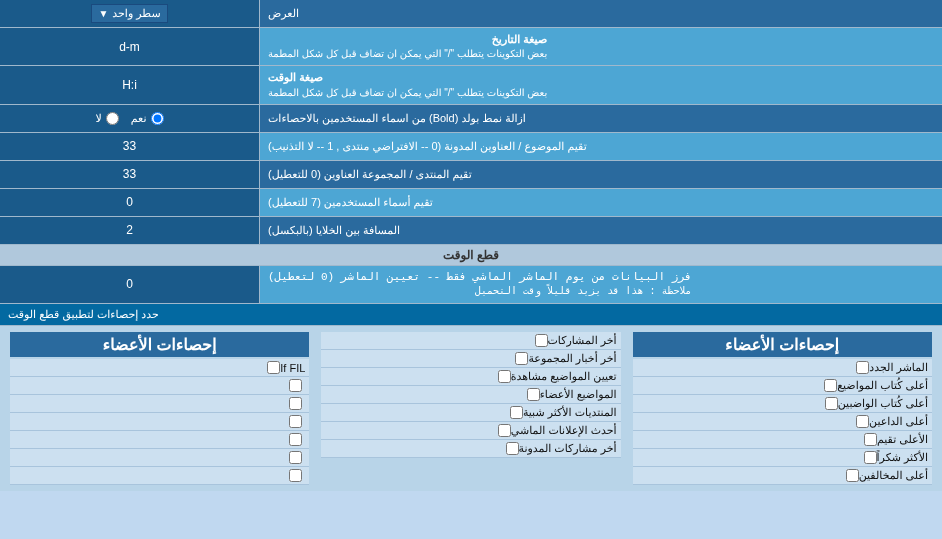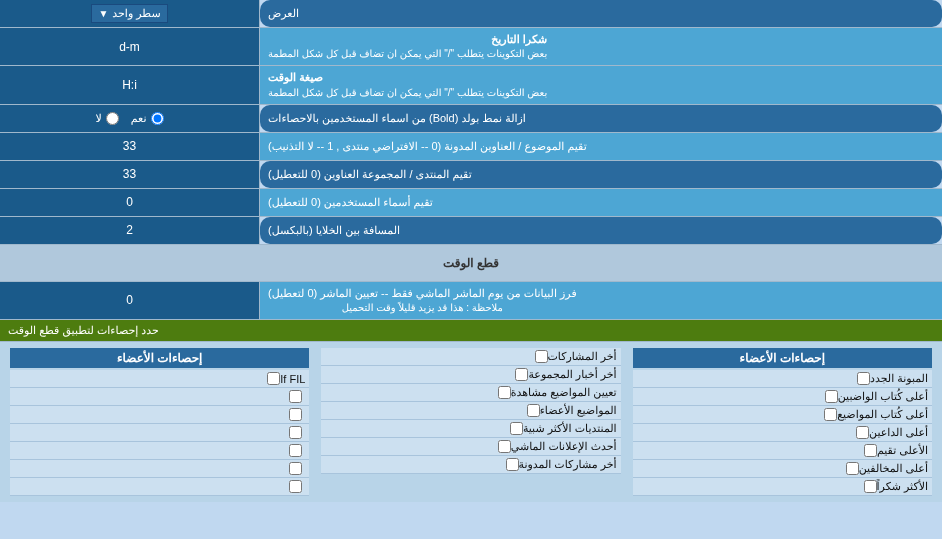--- a/index.html
+++ b/index.html
@@ -32,21 +32,20 @@
       text-align: right;
       display: flex;
       align-items: center;
       justify-content: flex-end;
       font-size: 11px;
       line-height: 1.4;
     }
 
     .row-label.dark {
       background: #2a6a9e;
-      border-radius: 10px;
     }
 
     .row-input {
       width: 260px;
       background: #1a5a8a;
       color: #fff;
       padding: 3px 6px;
       display: flex;
       align-items: center;
       justify-content: center;
@@ -61,21 +60,21 @@
       text-align: center;
       font-size: 12px;
       outline: none;
     }
 
     .section-header {
       background: #b0c8dc;
       color: #333;
       font-weight: bold;
       text-align: center;
-      padding: 11px 8px;
+      padding: 3px 8px;
       border-bottom: 1px solid #a0b8cc;
       font-size: 12px;
     }
 
     .dropdown-btn {
       background: #2a6a9e;
       border: 1px solid #1a4a7e;
       color: #fff;
       padding: 2px 6px;
       font-size: 11px;
@@ -123,21 +122,21 @@
 
     .checkbox-column {
       padding: 2px 6px;
     }
 
     .checkbox-column-header {
       background: #2a6a9e;
       color: #fff;
       text-align: center;
       padding: 3px 6px;
-      font-size: 12px;
+      font-size: 16px;
       font-weight: bold;
       margin-bottom: 2px;
     }
 
     .checkbox-item {
       display: flex;
       align-items: center;
       justify-content: flex-start;
       gap: 0;
       padding: 2px 4px;
@@ -145,21 +144,21 @@
       color: #111;
       background: #cce0f0;
       border-bottom: 1px solid #a8c4dc;
     }
 
     .checkbox-item input[type="checkbox"] {
       cursor: pointer;
     }
 
     .apply-stats-row {
-      background: #4d7c0f;
+      background: #0369a1;
       color: #fff;
       padding: 4px 8px;
       font-size: 11px;
       text-align: right;
       border-bottom: 1px solid #a0b8cc;
       display: flex;
       align-items: center;
       justify-content: flex-end;
     }
   </style>
@@ -176,21 +175,21 @@
       <button class="dropdown-btn">
         <span>سطر واحد</span>
         <span class="dropdown-arrow">▼</span>
       </button>
     </div>
   </div>
 
   <div class="row">
     <div class="row-label">
       <div style="text-align:right;">
-        <div style="font-weight:bold;">شكرا التاريخ</div>
+        <div style="font-weight:bold;">صيغة التاريخ</div>
         <div style="font-size:10px;">بعض التكوينات يتطلب "/" التي يمكن ان تضاف قبل كل شكل المطمة</div>
       </div>
     </div>
     <div class="row-input">
       <input type="text" value="d-m" style="">
     </div>
   </div>
 
   <div class="row">
     <div class="row-label">
@@ -235,21 +234,21 @@
     <div class="row-label dark">
       <span>تقيم المنتدى / المجموعة العناوين (0 للتعطيل)</span>
     </div>
     <div class="row-input">
       <input type="text" value="33" style="">
     </div>
   </div>
 
   <div class="row">
     <div class="row-label">
-      <span>تقيم أسماء المستخدمين (0 للتعطيل)</span>
+      <span>تقيم أسماء المستخدمين (7 للتعطيل)</span>
     </div>
     <div class="row-input">
       <input type="text" value="0" style="">
     </div>
   </div>
 
   <div class="row">
     <div class="row-label dark">
       <span>المسافة بين الخلايا (بالبكسل)</span>
     </div>
@@ -257,65 +256,65 @@
       <input type="text" value="2" style="">
     </div>
   </div>
 
   <div class="section-header">
     <span>قطع الوقت</span>
   </div>
 
   <div class="row">
     <div class="row-label">
-      <div style="text-align:center;">
+      <div style="text-align:right;font-family:Liberation Mono, monospace;">
         <div>فرز البيانات من يوم الماشر الماشي فقط -- تعيين الماشر (0 لتعطيل)</div>
         <div style="font-size:10px;">ملاحظة : هذا قد يزيد قليلاً وقت التحميل</div>
       </div>
     </div>
     <div class="row-input">
       <input type="text" value="0" style="">
     </div>
   </div>
 
   <div class="apply-stats-row">
     <span>حدد إحصاءات لتطبيق قطع الوقت</span>
   </div>
 
   <div class="checkbox-section">
     <div class="checkbox-grid">
 
       <div class="checkbox-column">
         <div class="checkbox-column-header">إحصاءات الأعضاء</div>
         <div class="checkbox-item">
-          <span>المبونة الجدد</span>
+          <span>الماشر الجدد</span>
+          <input type="checkbox" style="">
+        </div>
+        <div class="checkbox-item">
+          <span>أعلى كُتاب المواضيع</span>
           <input type="checkbox" style="">
         </div>
         <div class="checkbox-item">
           <span>أعلى كُتاب الواضبين</span>
           <input type="checkbox" style="">
         </div>
         <div class="checkbox-item">
-          <span>أعلى كُتاب المواضيع</span>
-          <input type="checkbox" style="">
-        </div>
-        <div class="checkbox-item">
           <span>أعلى الداعين</span>
           <input type="checkbox" style="">
         </div>
         <div class="checkbox-item">
           <span>الأعلى تقيم</span>
           <input type="checkbox" style="">
         </div>
         <div class="checkbox-item">
+          <span>الأكثر شكراً</span>
+          <input type="checkbox" style="">
+        </div>
+        <div class="checkbox-item">
           <span>أعلى المخالفين</span>
-          <input type="checkbox" style="">
-        </div>
-        <div class="checkbox-item">
-          <span>الأكثر شكراً</span>
           <input type="checkbox" style="">
         </div>
       </div>
 
       <div class="checkbox-column">
         <div class="checkbox-item">
           <span>أخر المشاركات</span>
           <input type="checkbox" style="">
         </div>
         <div class="checkbox-item">

